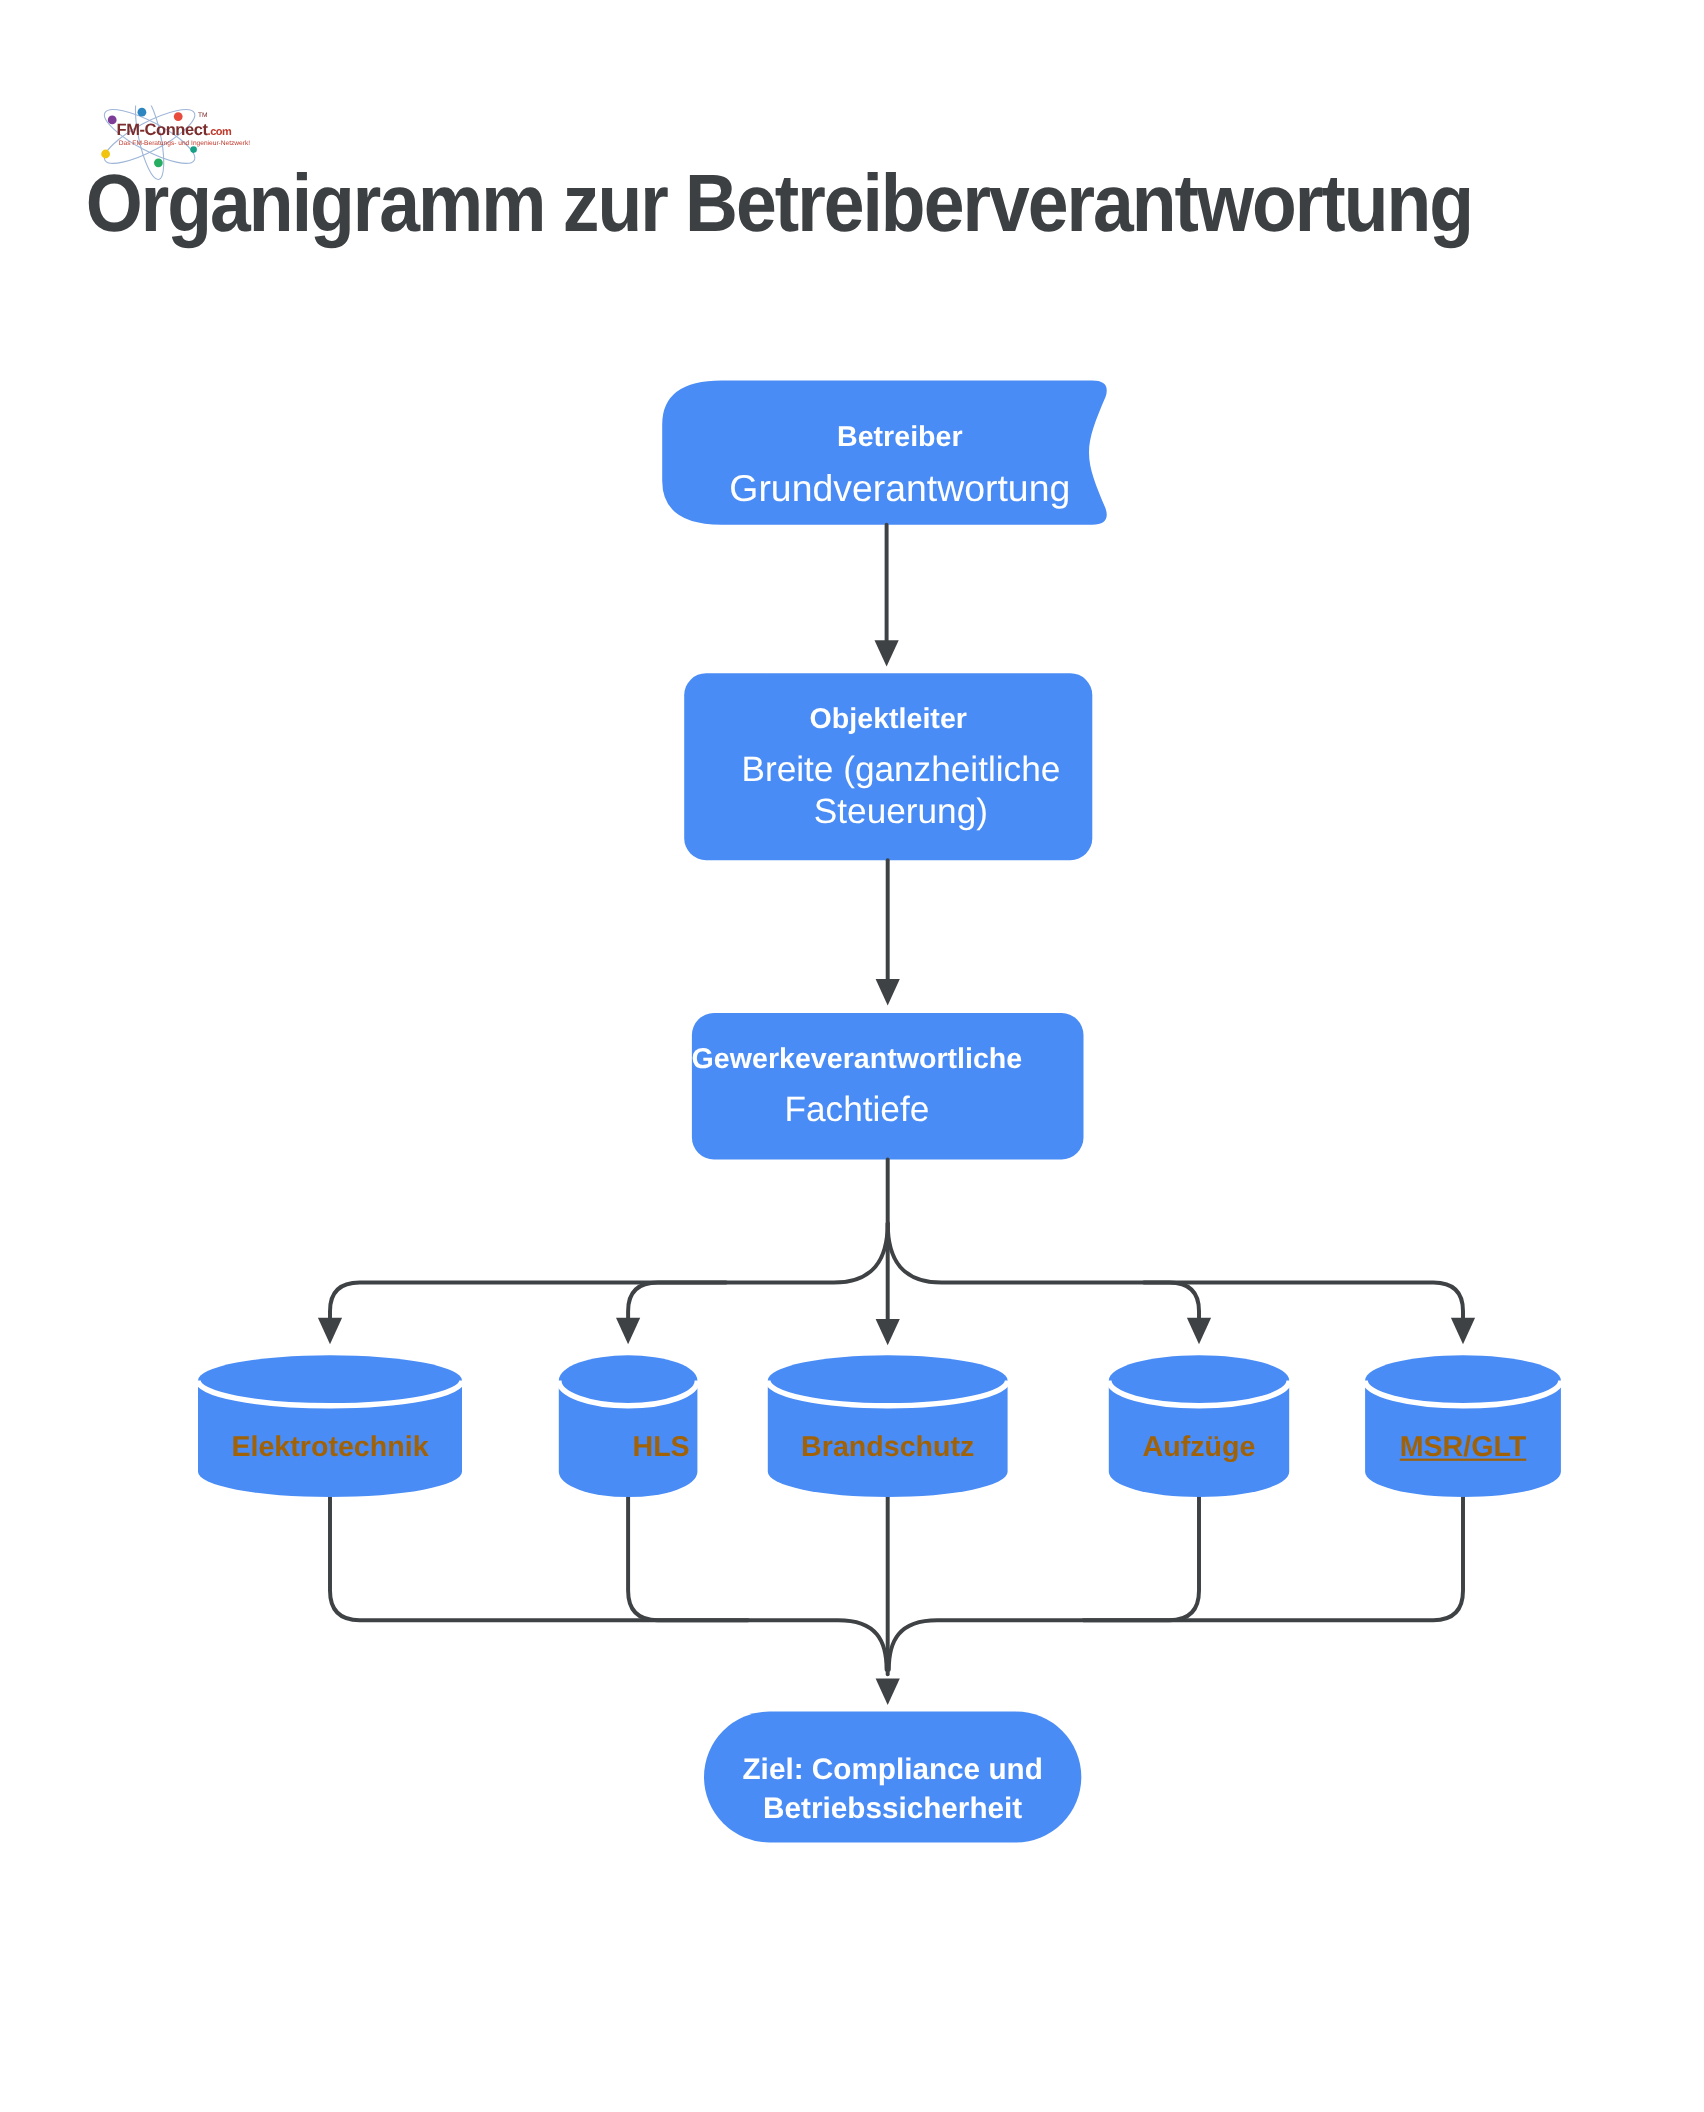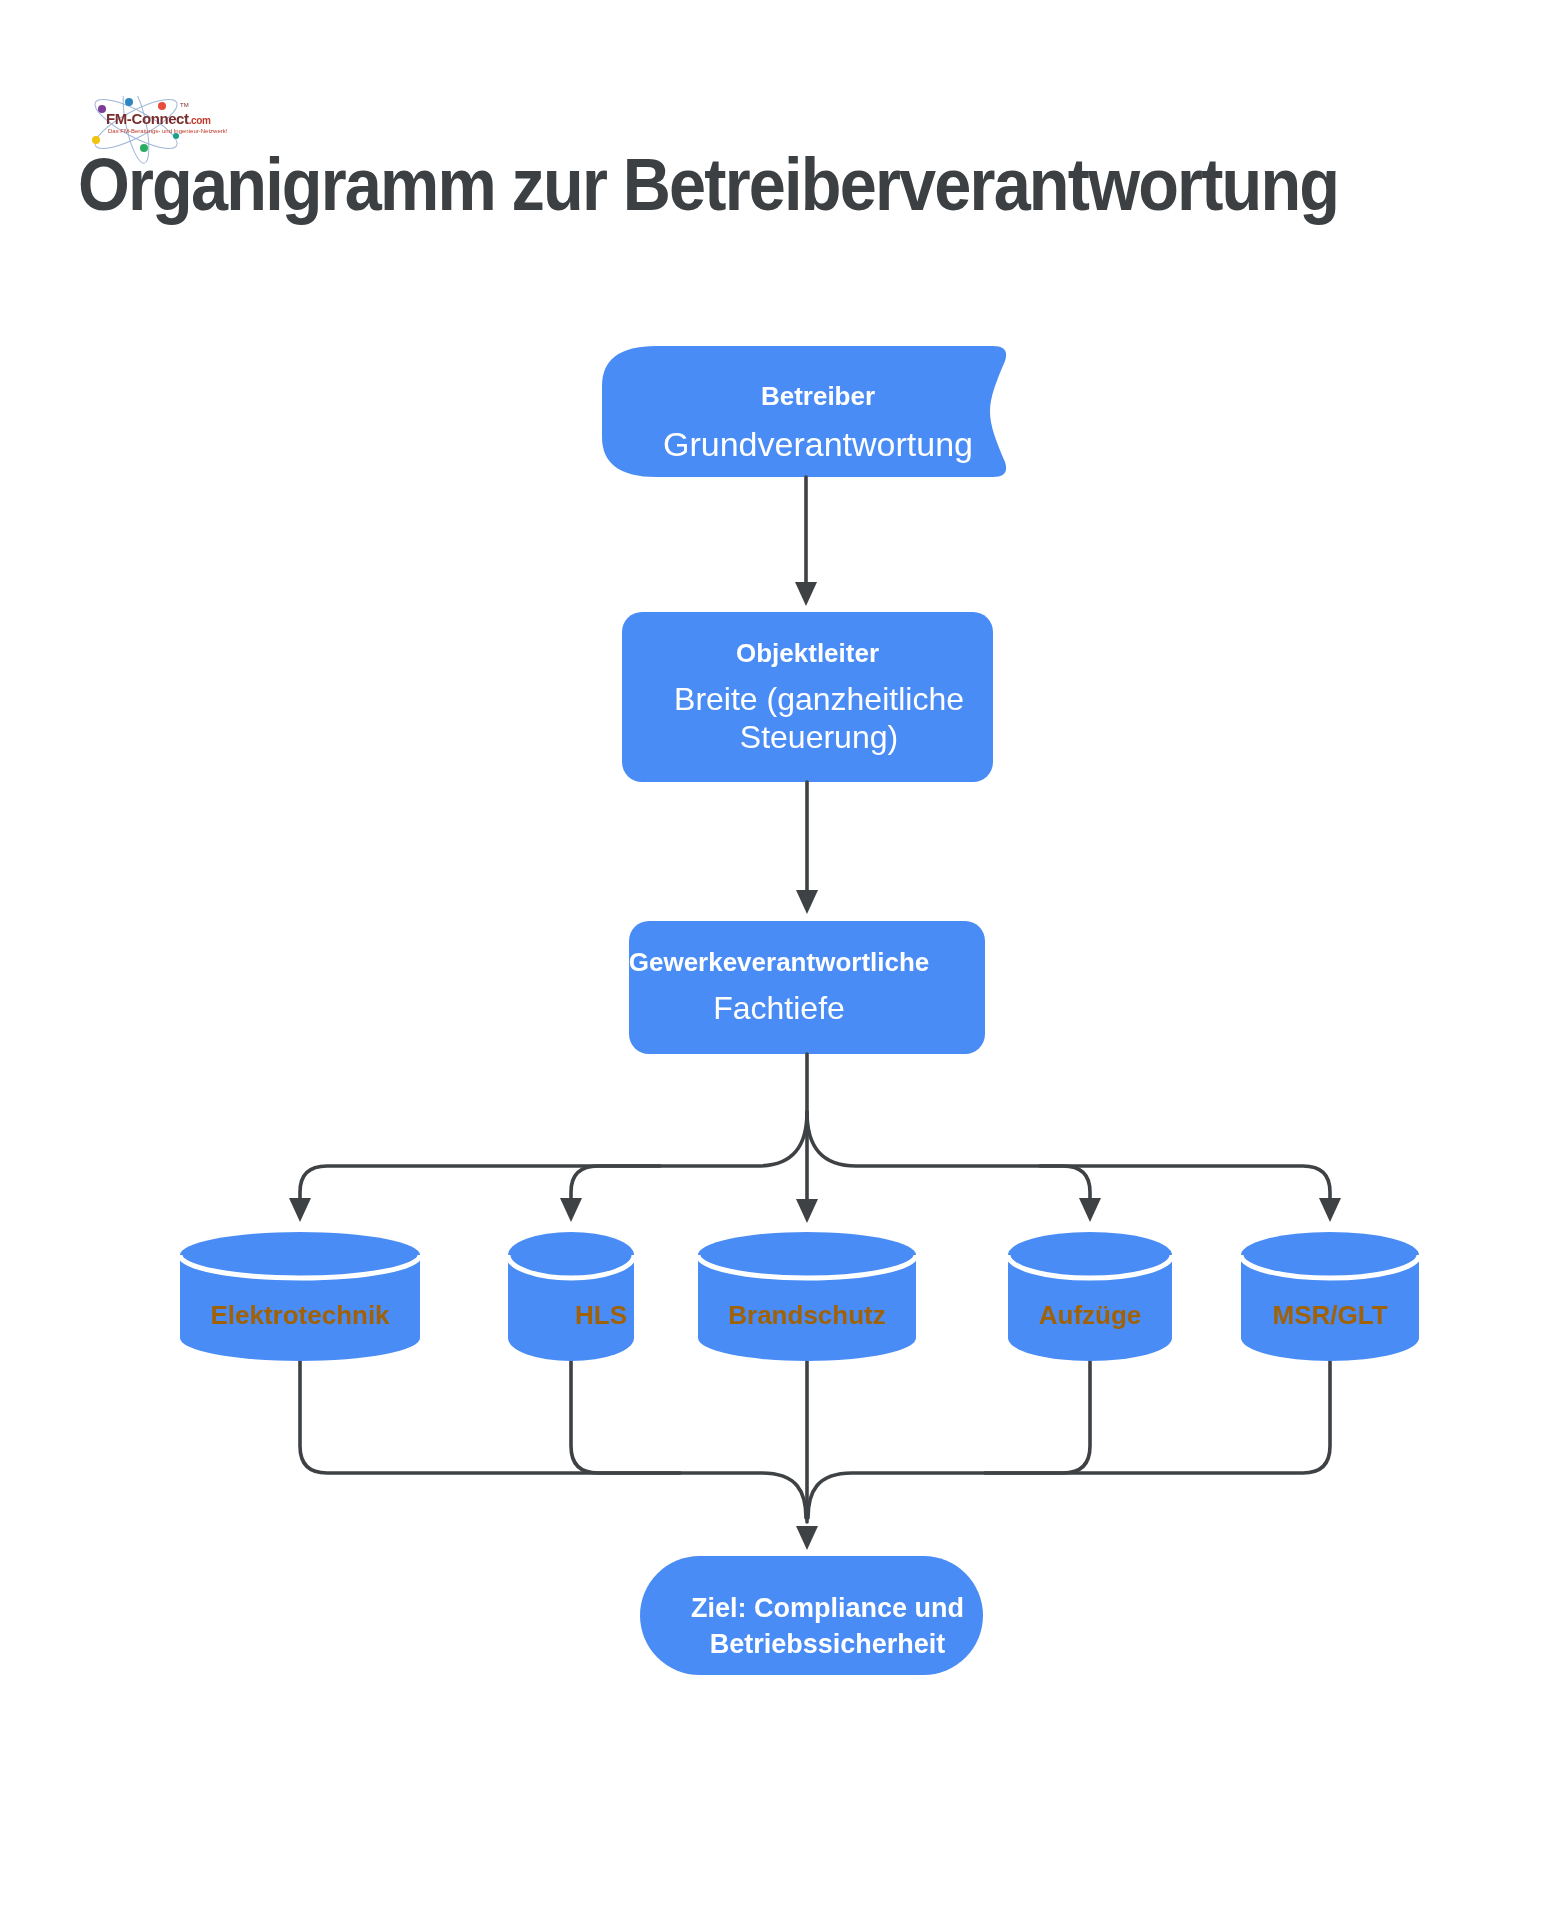--- a/index.html
+++ b/index.html
@@ -47,21 +47,21 @@
     position:absolute;display:flex;flex-direction:column;
     align-items:center;justify-content:center;text-align:center;
     color:#fff;pointer-events:none;
   }
   .node-title{font-weight:bold;font-size:26px;}
   .node-sub{font-size:32px;font-weight:normal;line-height:1.18;margin-top:12px;}
   .betreiber-text{left:602px;top:346px;width:408px;height:154px;padding-left:12px;}
   .objektleiter-text{left:622px;top:612px;width:371px;height:170px;}
   .objektleiter-text .node-sub{max-width:300px;margin-left:23px;}
   .gewerke-text{left:629px;top:921px;width:300px;height:133px;}
-  .ziel-text{left:656px;top:1556px;width:343px;height:141px;}
+  .ziel-text{left:640px;top:1556px;width:343px;height:141px;}
   .ziel-text .node-title{font-size:27px;line-height:1.3;max-width:280px;}
   .cyl-label{
     position:absolute;top:1297px;height:36px;
     display:flex;align-items:center;justify-content:center;
     color:#a16207;font-weight:bold;font-size:26px;white-space:nowrap;
     pointer-events:none;
     text-align:center;
   }
 </style>
 </head>
@@ -176,15 +176,15 @@
   </div>
 
   <div class="node-text ziel-text">
     <div class="node-title">Ziel: Compliance und Betriebssicherheit</div>
   </div>
 
   <div class="cyl-label" style="left:180px;width:240px;">Elektrotechnik</div>
   <div class="cyl-label" style="left:508px;width:126px;margin-left:30px;">HLS</div>
   <div class="cyl-label" style="left:698px;width:218px;">Brandschutz</div>
   <div class="cyl-label" style="left:1008px;width:164px;">Aufzüge</div>
-  <div class="cyl-label" style="left:1241px;width:178px;">MSR/GLT</div>
+  <div class="cyl-label" style="left:1241px;width:178px;text-decoration:underline;">MSR/GLT</div>
 
 </div>
 
 </body></html>

